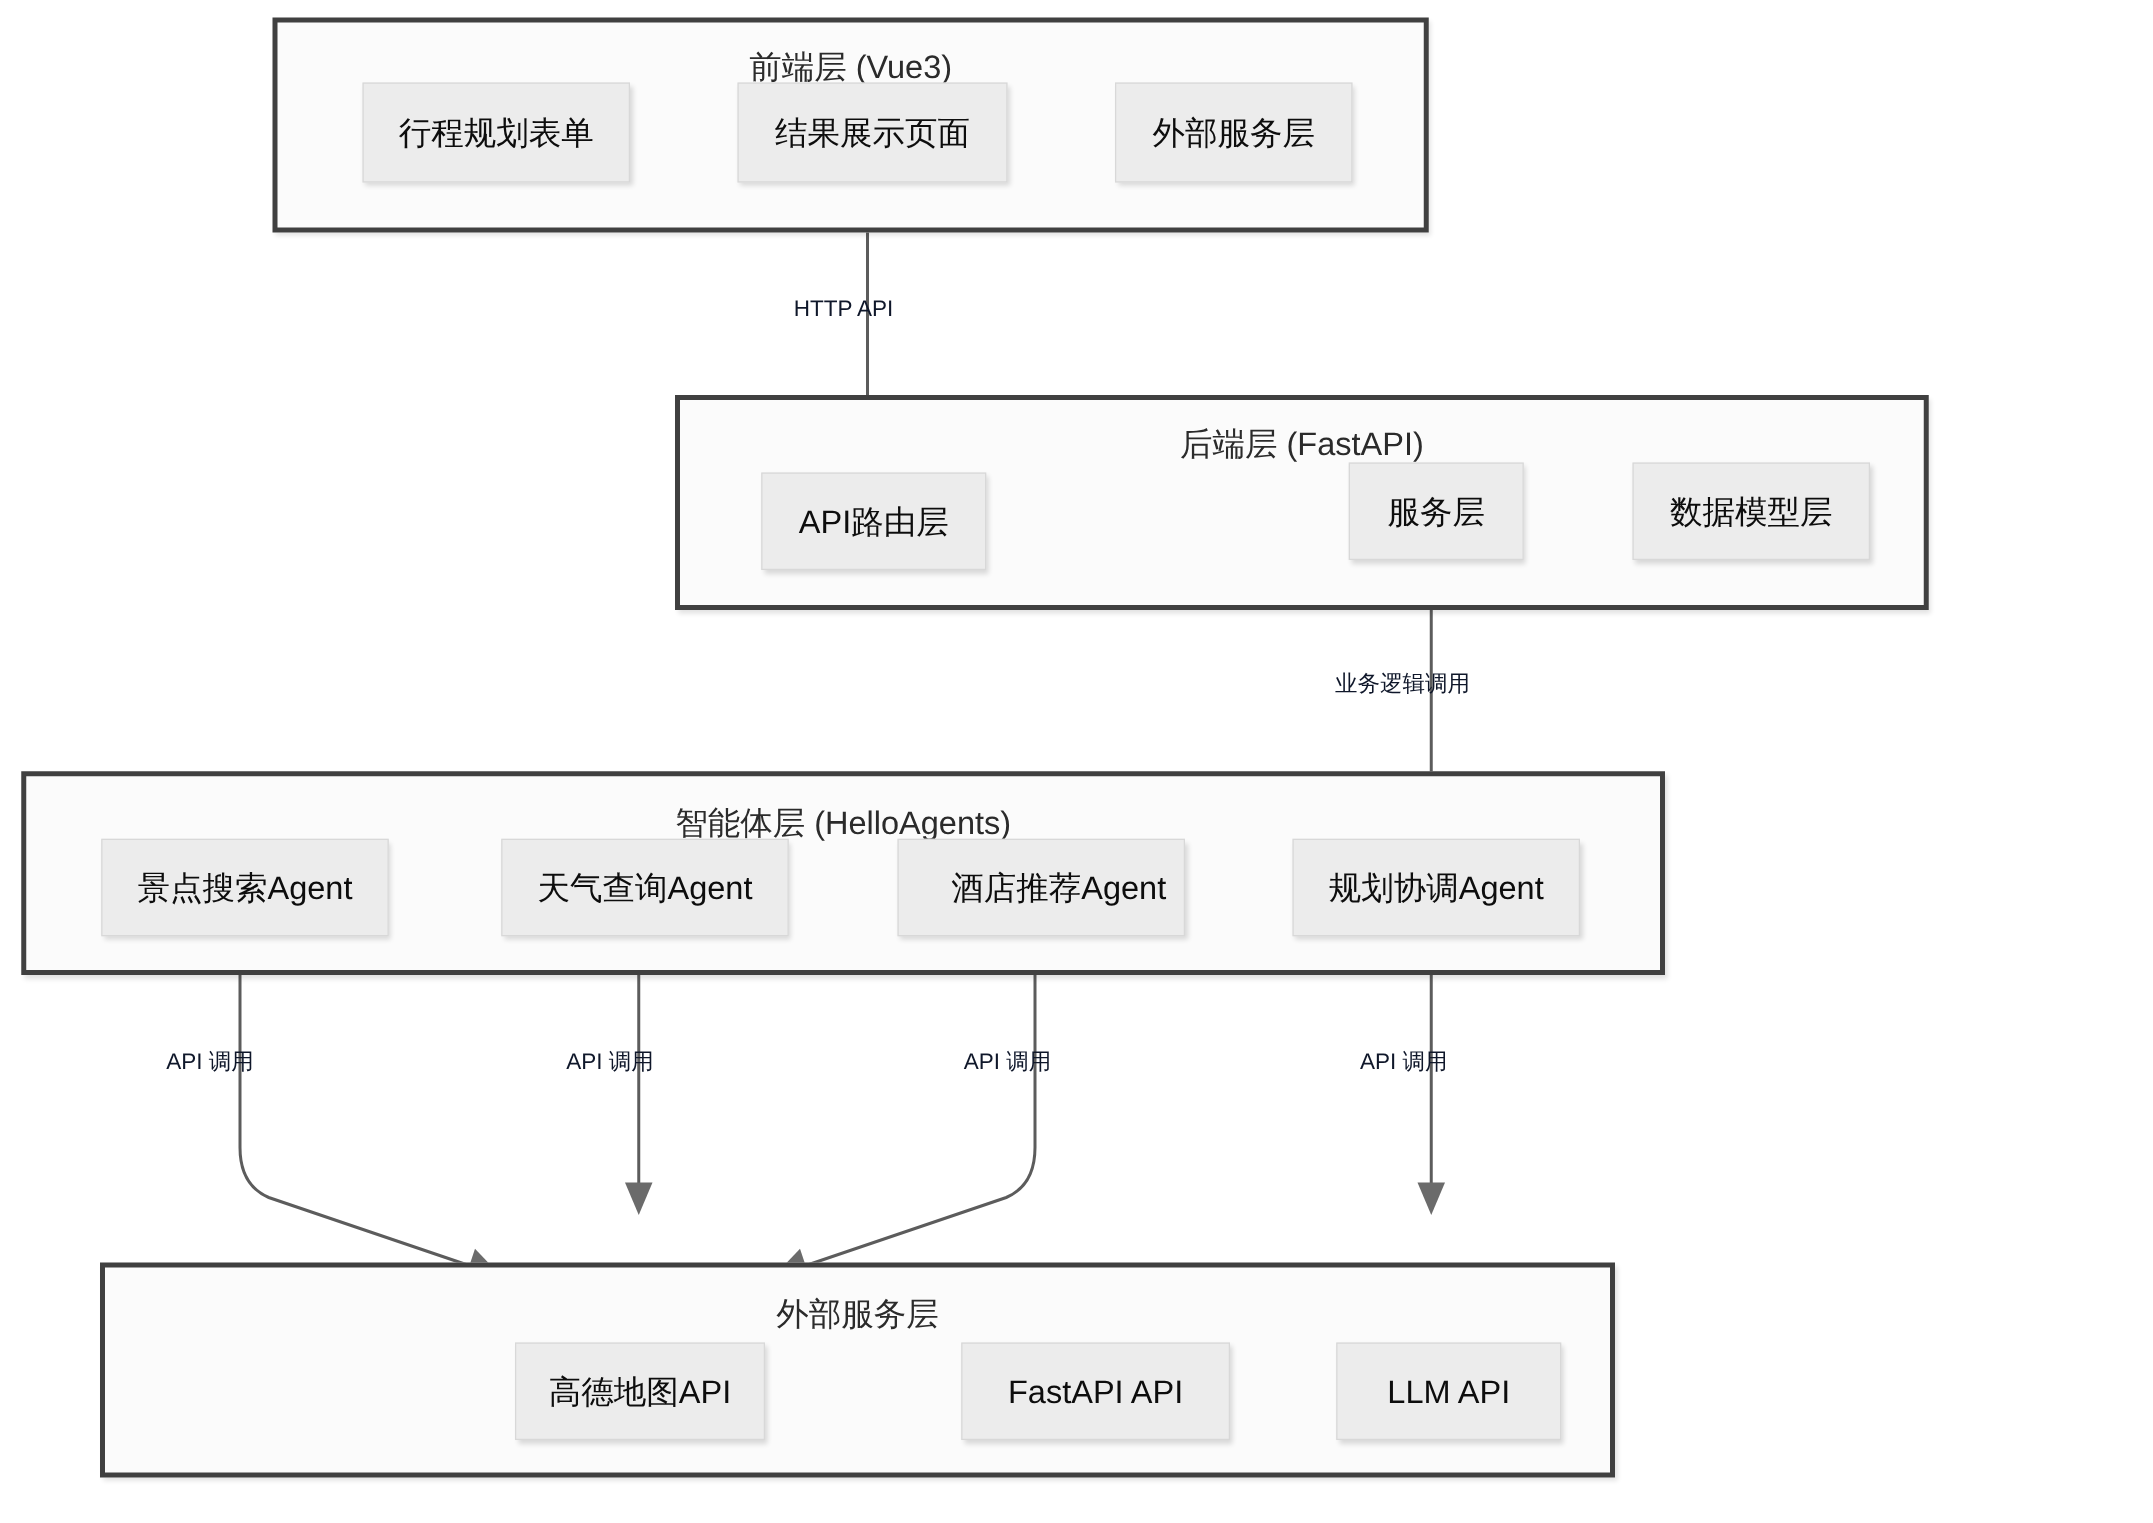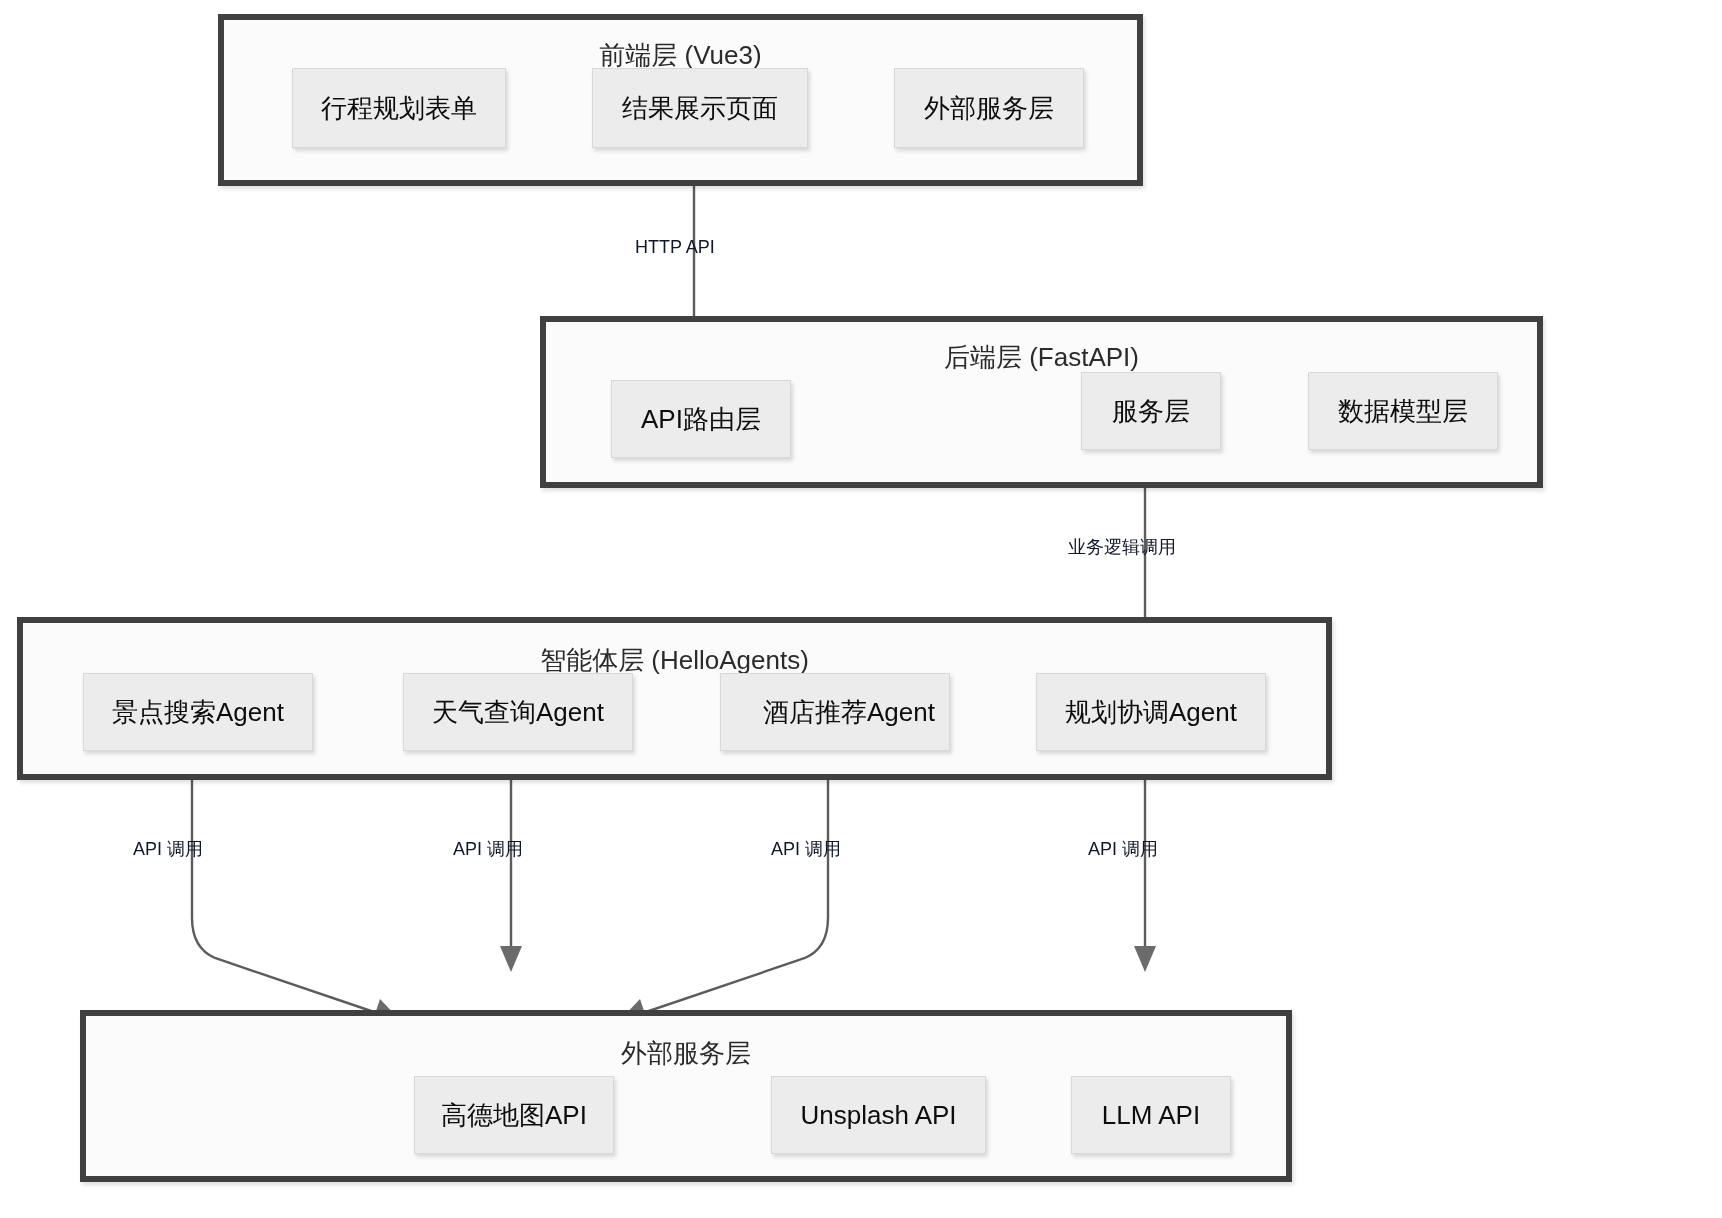--- a/index.html
+++ b/index.html
@@ -15,21 +15,21 @@
     position: relative;
     width: 1722px;
     height: 1218px;
     background: #ffffff;
     overflow: hidden;
   }
   
   .layer {
     position: absolute;
     background: #fbfbfb;
-    border: 6px solid #404040;
+    border: 4px solid #404040;
     box-shadow: 2px 3px 4px rgba(0,0,0,0.12);
     box-sizing: border-box;
   }
   .layer-title {
     position: absolute;
     left: 0;
     right: 0;
     text-align: center;
     font-size: 26px;
     color: #2b2b2b;
@@ -134,22 +134,22 @@
     <div class="layer-title" style="top:24px;">智能体层 (HelloAgents)</div>
     <div class="node" style="left:60px; top:50px; width:230px; height:78px;">景点搜索Agent</div>
     <div class="node" style="left:380px; top:50px; width:230px; height:78px;">天气查询Agent</div>
     <div class="node" style="left:697px; top:50px; width:230px; height:78px;padding-left:28px;">酒店推荐Agent</div>
     <div class="node" style="left:1013px; top:50px; width:230px; height:78px;">规划协调Agent</div>
   </div>
 
   <div class="layer" style="left:80px; top:1010px; width:1212px; height:172px;">
     <div class="layer-title" style="top:24px;">外部服务层</div>
     <div class="node" style="left:328px; top:60px; width:200px; height:78px;">高德地图API</div>
-    <div class="node" style="left:685px; top:60px; width:215px; height:78px;">Unsplash API</div>
-    <div class="node" style="left:985px; top:60px; width:160px; height:78px;">LLM API</div>
+    <div class="node" style="left:685px; top:60px; width:215px; height:78px;">FastAPI API</div>
+    <div class="node" style="left:985px; top:60px; width:180px; height:78px;">LLM API</div>
   </div>
 
   <div class="edge-label" style="left:635px; top:238px;">HTTP API</div>
   <div class="edge-label" style="left:1068px; top:538px;">业务逻辑调用</div>
   <div class="edge-label" style="left:133px; top:840px;">API 调用</div>
   <div class="edge-label" style="left:453px; top:840px;">API 调用</div>
   <div class="edge-label" style="left:771px; top:840px;">API 调用</div>
   <div class="edge-label" style="left:1088px; top:840px;">API 调用</div>
 
 </div>

